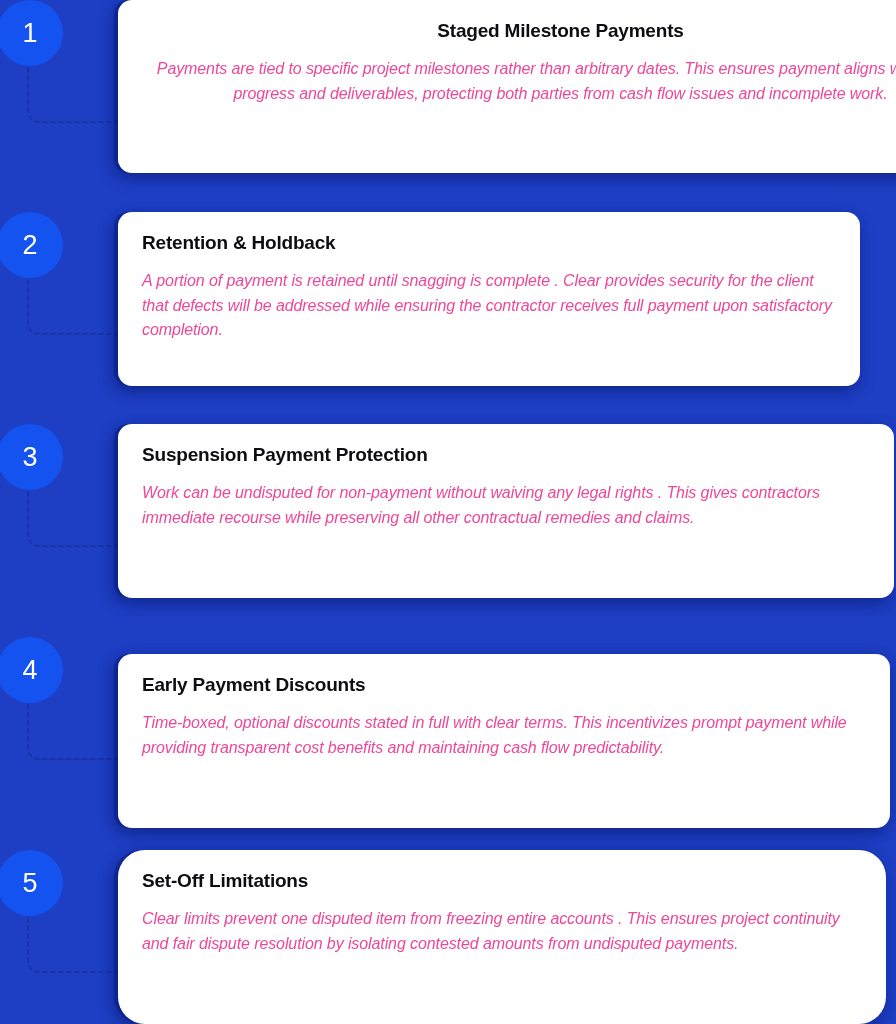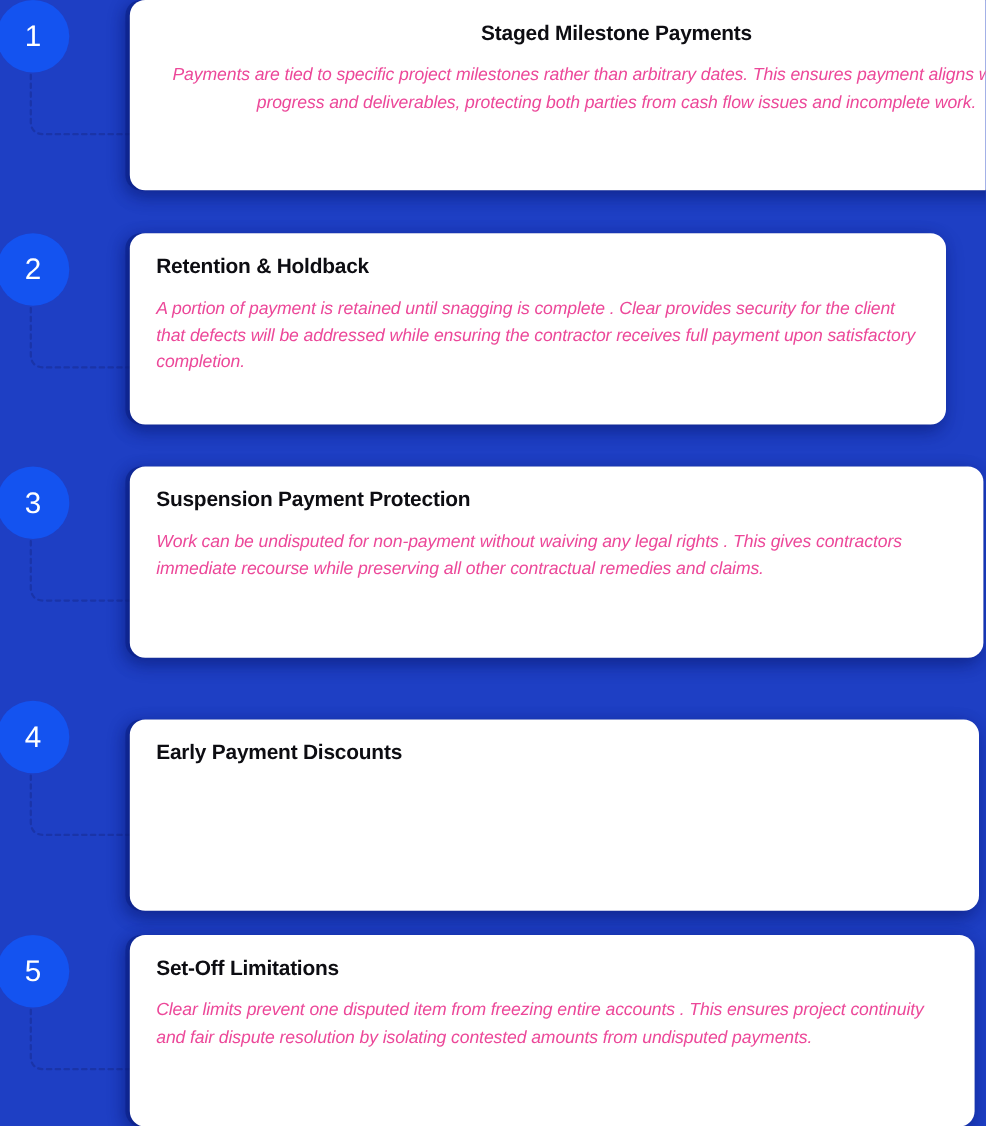--- a/index.html
+++ b/index.html
@@ -111,21 +111,21 @@
   .step-3 { top: 424px; }
   .step-3 .badge { top: 0px; }
   .step-3 .card { top: 0px; width: 776px; min-height: 174px; }
 
   .step-4 { top: 637px; }
   .step-4 .badge { top: 0px; }
   .step-4 .card { top: 0px; width: 772px; min-height: 174px; margin-top: 17px; }
 
   .step-5 { top: 850px; }
   .step-5 .badge { top: 0px; }
-  .step-5 .card { top: 0px; width: 768px; min-height: 174px; }
+  .step-5 .card { top: 0px; width: 768px; min-height: 174px; border-radius: 27px; }
 </style>
 </head>
 <body>
 
 <div id="infographic">
 
   <div class="step step-1">
     <div class="connector">
       <svg width="120" height="70" viewBox="0 0 120 70" fill="none" aria-hidden="true">
         <path d="M6 0 V50 Q6 62 18 62 H112" stroke="#1a34a8" stroke-width="2" stroke-dasharray="4 4" stroke-linecap="round" fill="none"></path>
@@ -174,20 +174,21 @@
     <div class="connector">
       <svg width="120" height="70" viewBox="0 0 120 70" fill="none" aria-hidden="true">
         <path d="M6 0 V50 Q6 62 18 62 H112" stroke="#1a34a8" stroke-width="2" stroke-dasharray="4 4" stroke-linecap="round" fill="none"></path>
       </svg>
     </div>
     <div class="badge">
       <span>4</span>
     </div>
     <div class="card">
       <h2 class="card-title">Early Payment Discounts</h2>
+      <p class="card-body">Time-boxed, optional discounts stated in full with clear terms. This incentivizes prompt payment while providing transparent cost benefits and maintaining cash flow predictability.</p>
     </div>
   </div>
 
   <div class="step step-5">
     <div class="connector">
       <svg width="120" height="70" viewBox="0 0 120 70" fill="none" aria-hidden="true">
         <path d="M6 0 V50 Q6 62 18 62 H112" stroke="#1a34a8" stroke-width="2" stroke-dasharray="4 4" stroke-linecap="round" fill="none"></path>
       </svg>
     </div>
     <div class="badge">

